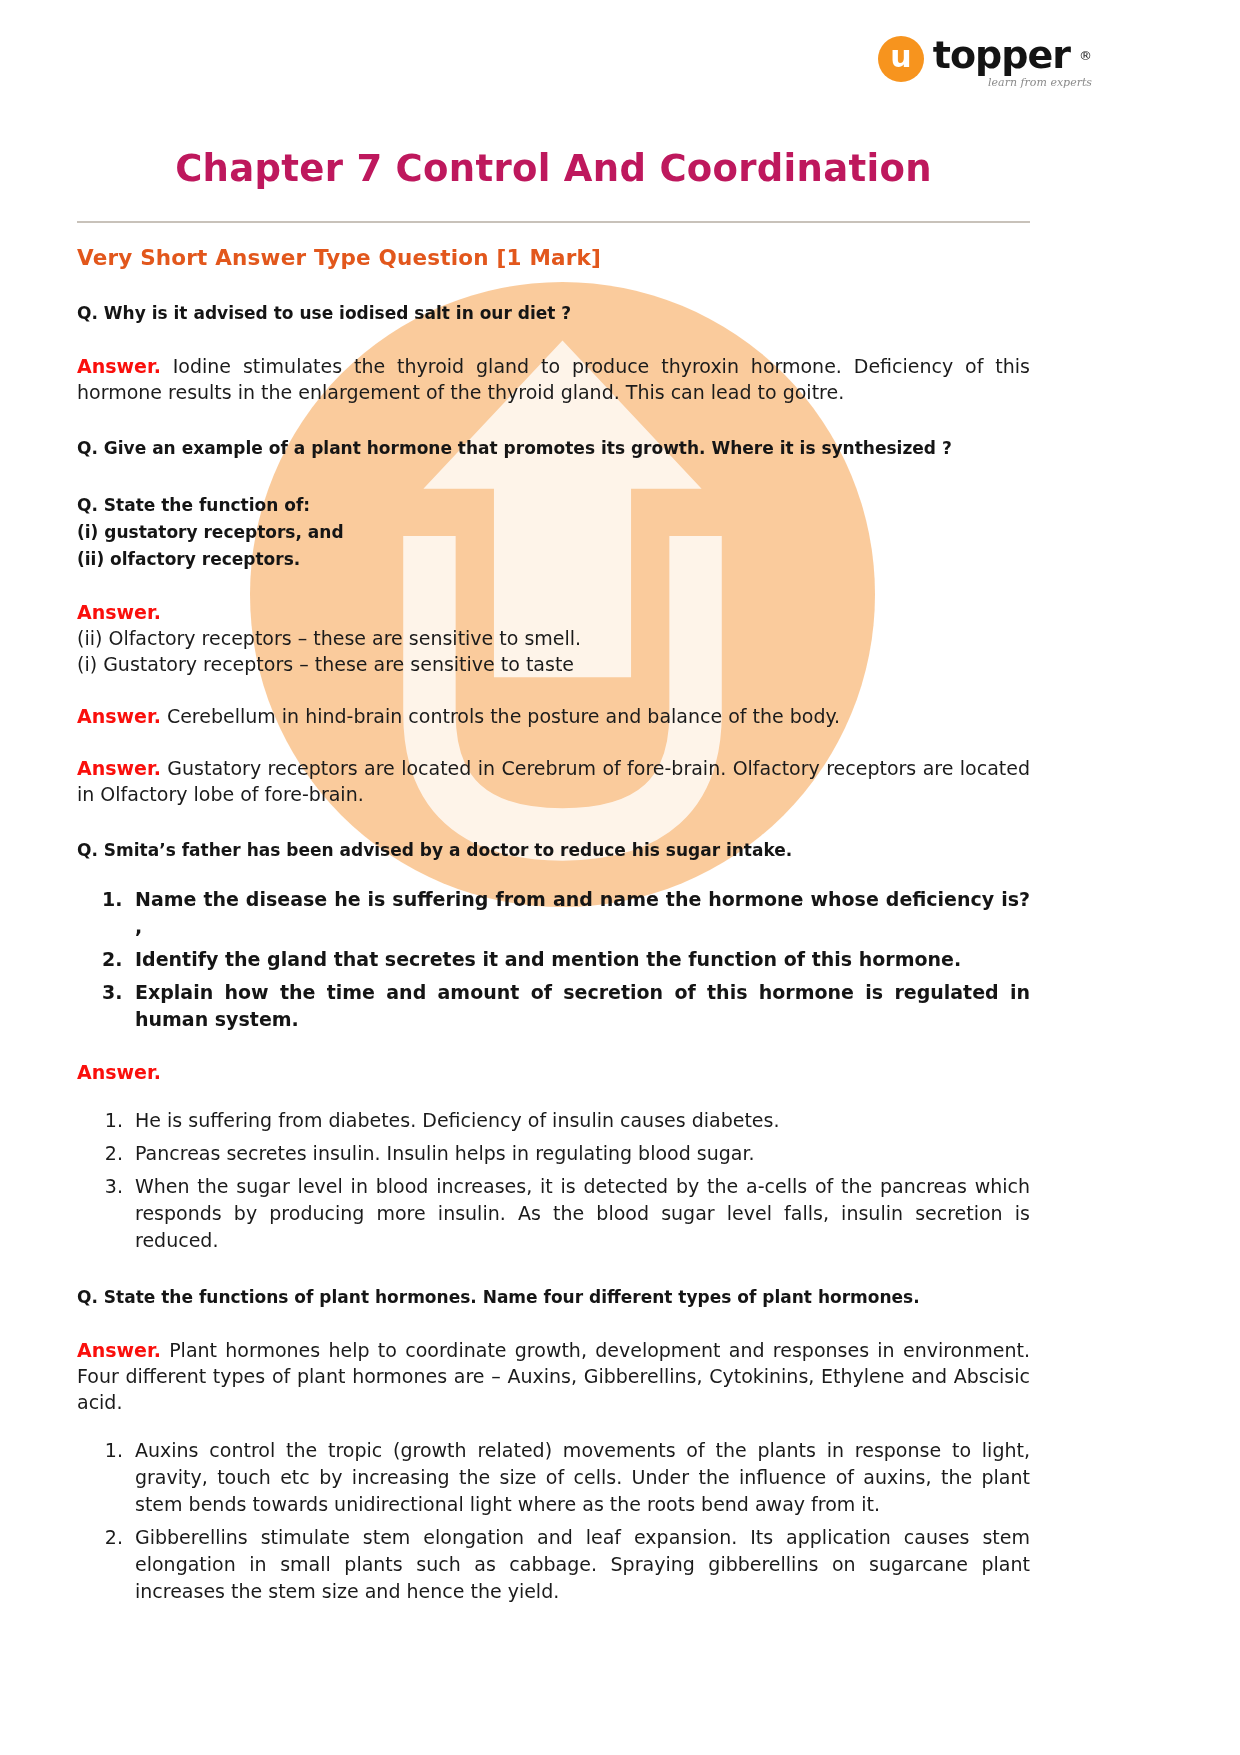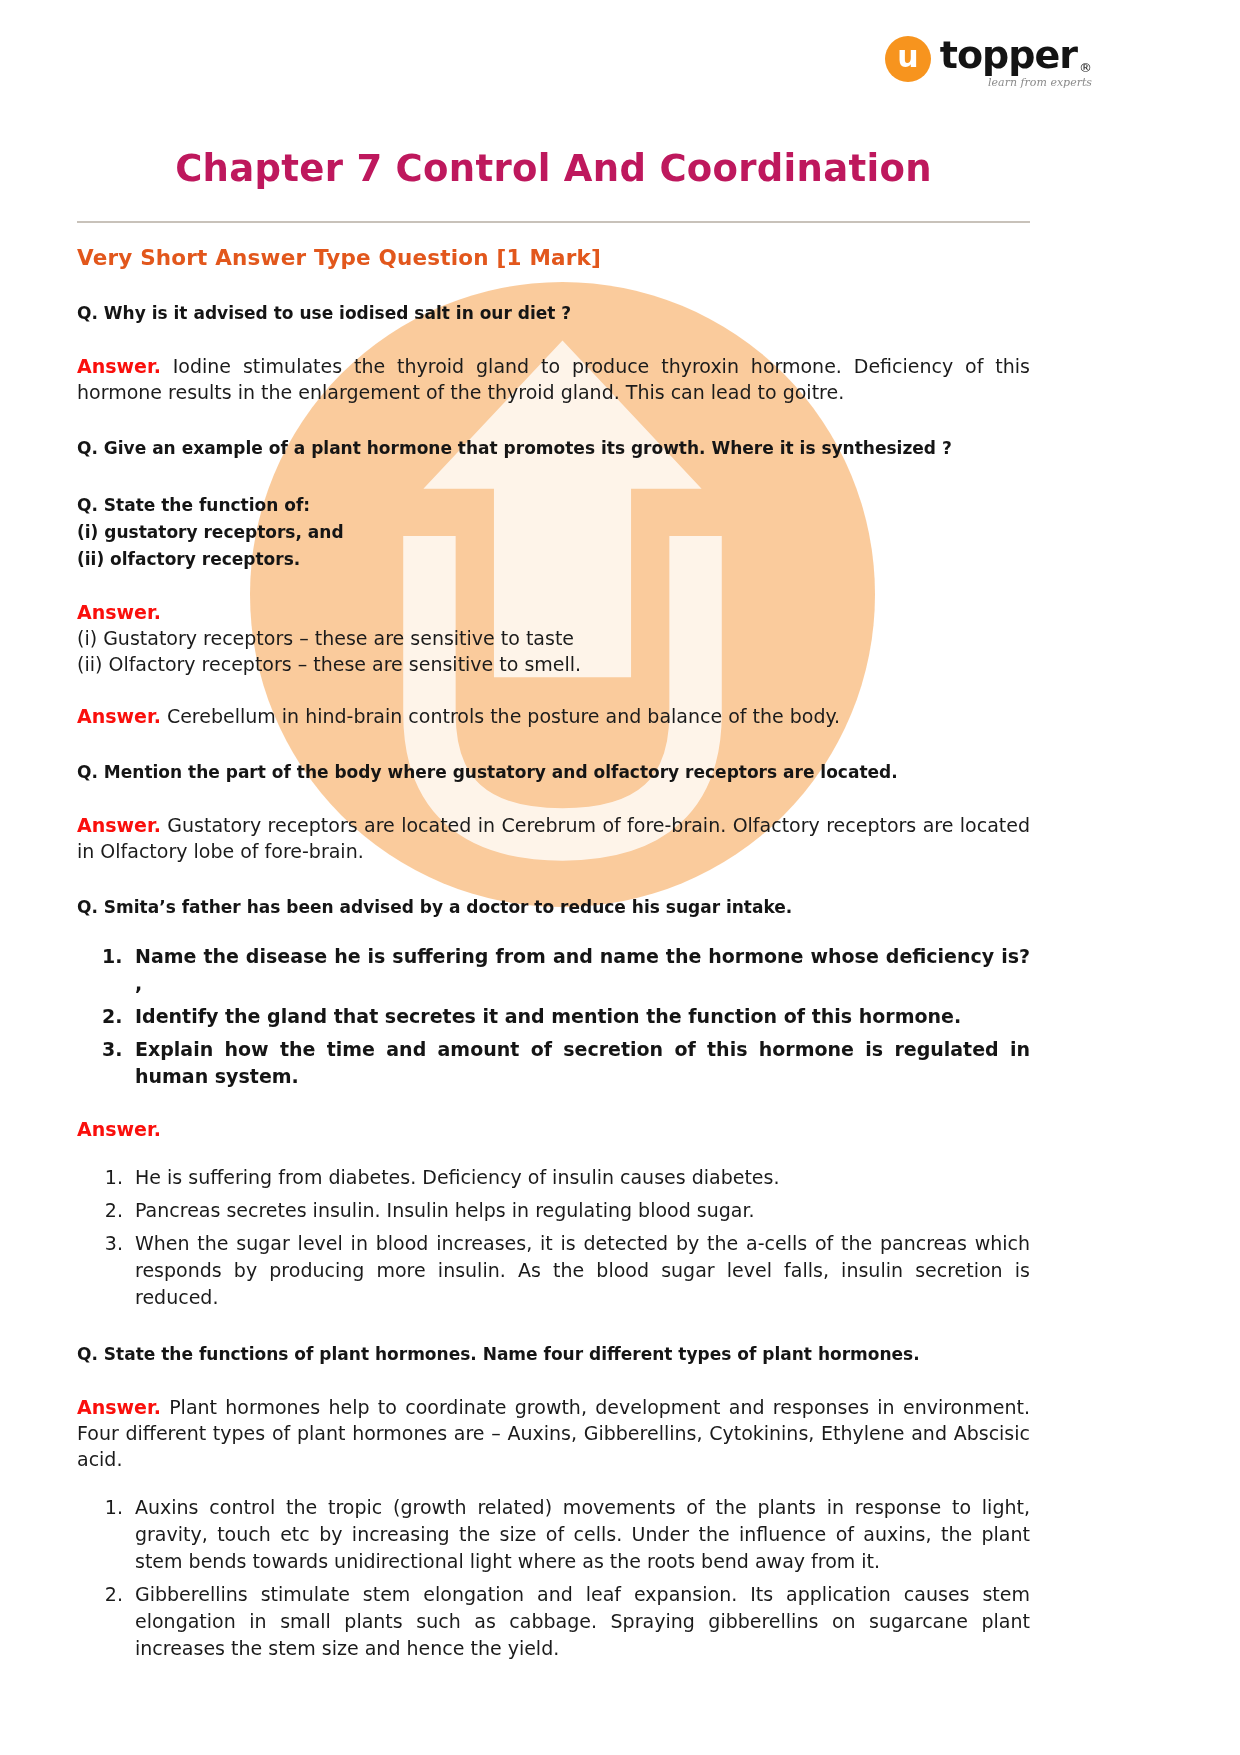--- a/index.html
+++ b/index.html
@@ -44,21 +44,21 @@
     color: #ffffff;
     display: flex;
     align-items: center;
     justify-content: center;
     font-weight: bold;
     font-size: 30px;
     line-height: 1;
     padding-bottom: 4px;
   }
   .logo-text { display: flex; flex-direction: column; align-items: flex-end; }
-  .logo-row { display: flex; align-items: flex-end; }
+  .logo-row { display: flex; align-items: center; gap: 7px; }
   .logo-name {
     font-size: 38px;
     font-weight: bold;
     color: #141414;
     letter-spacing: -1px;
     line-height: 1;
   }
   .logo-reg { font-size: 13px; color: #141414; margin-left: 2px; line-height: 1; }
   .logo-tagline {
     font-family: "DejaVu Serif", "Liberation Serif", serif;
@@ -160,27 +160,24 @@
         <div class="question">
           <div class="question-line">Q. Give an example of a plant hormone that promotes its growth. Where it is synthesized ?</div>
         </div>
         <div class="question">
           <div class="question-line">Q. State the function of:</div>
           <div class="question-line">(i) gustatory receptors, and</div>
           <div class="question-line">(ii) olfactory receptors.</div>
         </div>
         <div class="answer">
           <div class="answer-label">Answer.</div>
+          <div class="answer-line">(ii) Olfactory receptors – these are sensitive to smell.</div>
           <div class="answer-line">(i) Gustatory receptors – these are sensitive to taste</div>
-          <div class="answer-line">(ii) Olfactory receptors – these are sensitive to smell.</div>
         </div>
         <p class="answer"><span class="answer-label">Answer.</span> Cerebellum in hind-brain controls the posture and balance of the body.</p>
-        <div class="question">
-          <div class="question-line">Q. Mention the part of the body where gustatory and olfactory receptors are located.</div>
-        </div>
         <p class="answer"><span class="answer-label">Answer.</span> Gustatory receptors are located in Cerebrum of fore-brain. Olfactory receptors are located in Olfactory lobe of fore-brain.</p>
         <div class="question">
           <div class="question-line">Q. Smita’s father has been advised by a doctor to reduce his sugar intake.</div>
         </div>
         <ol class="list bold">
           <li class="list-item">Name the disease he is suffering from and name the hormone whose deficiency is? ,</li>
           <li class="list-item">Identify the gland that secretes it and mention the function of this hormone.</li>
           <li class="list-item">Explain how the time and amount of secretion of this hormone is regulated in human system.</li>
         </ol>
         <div class="answer">

